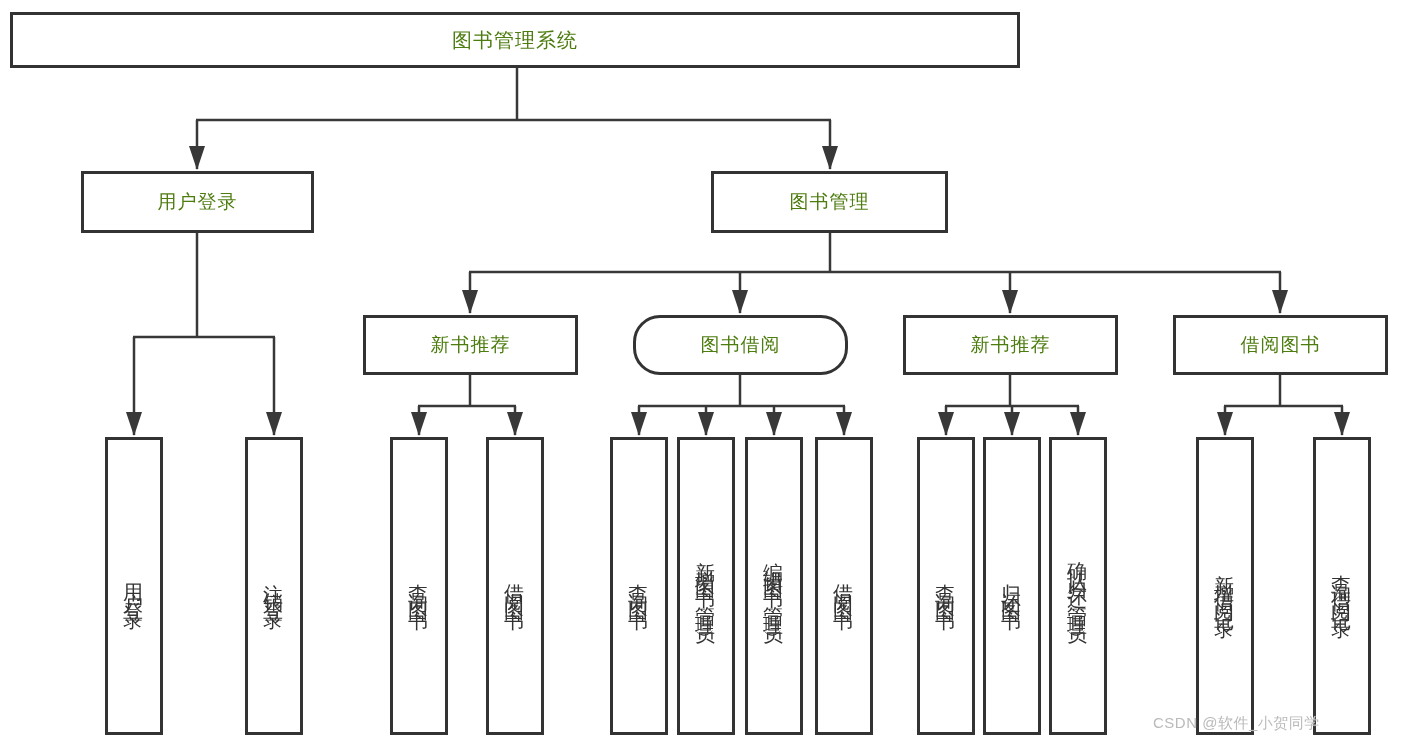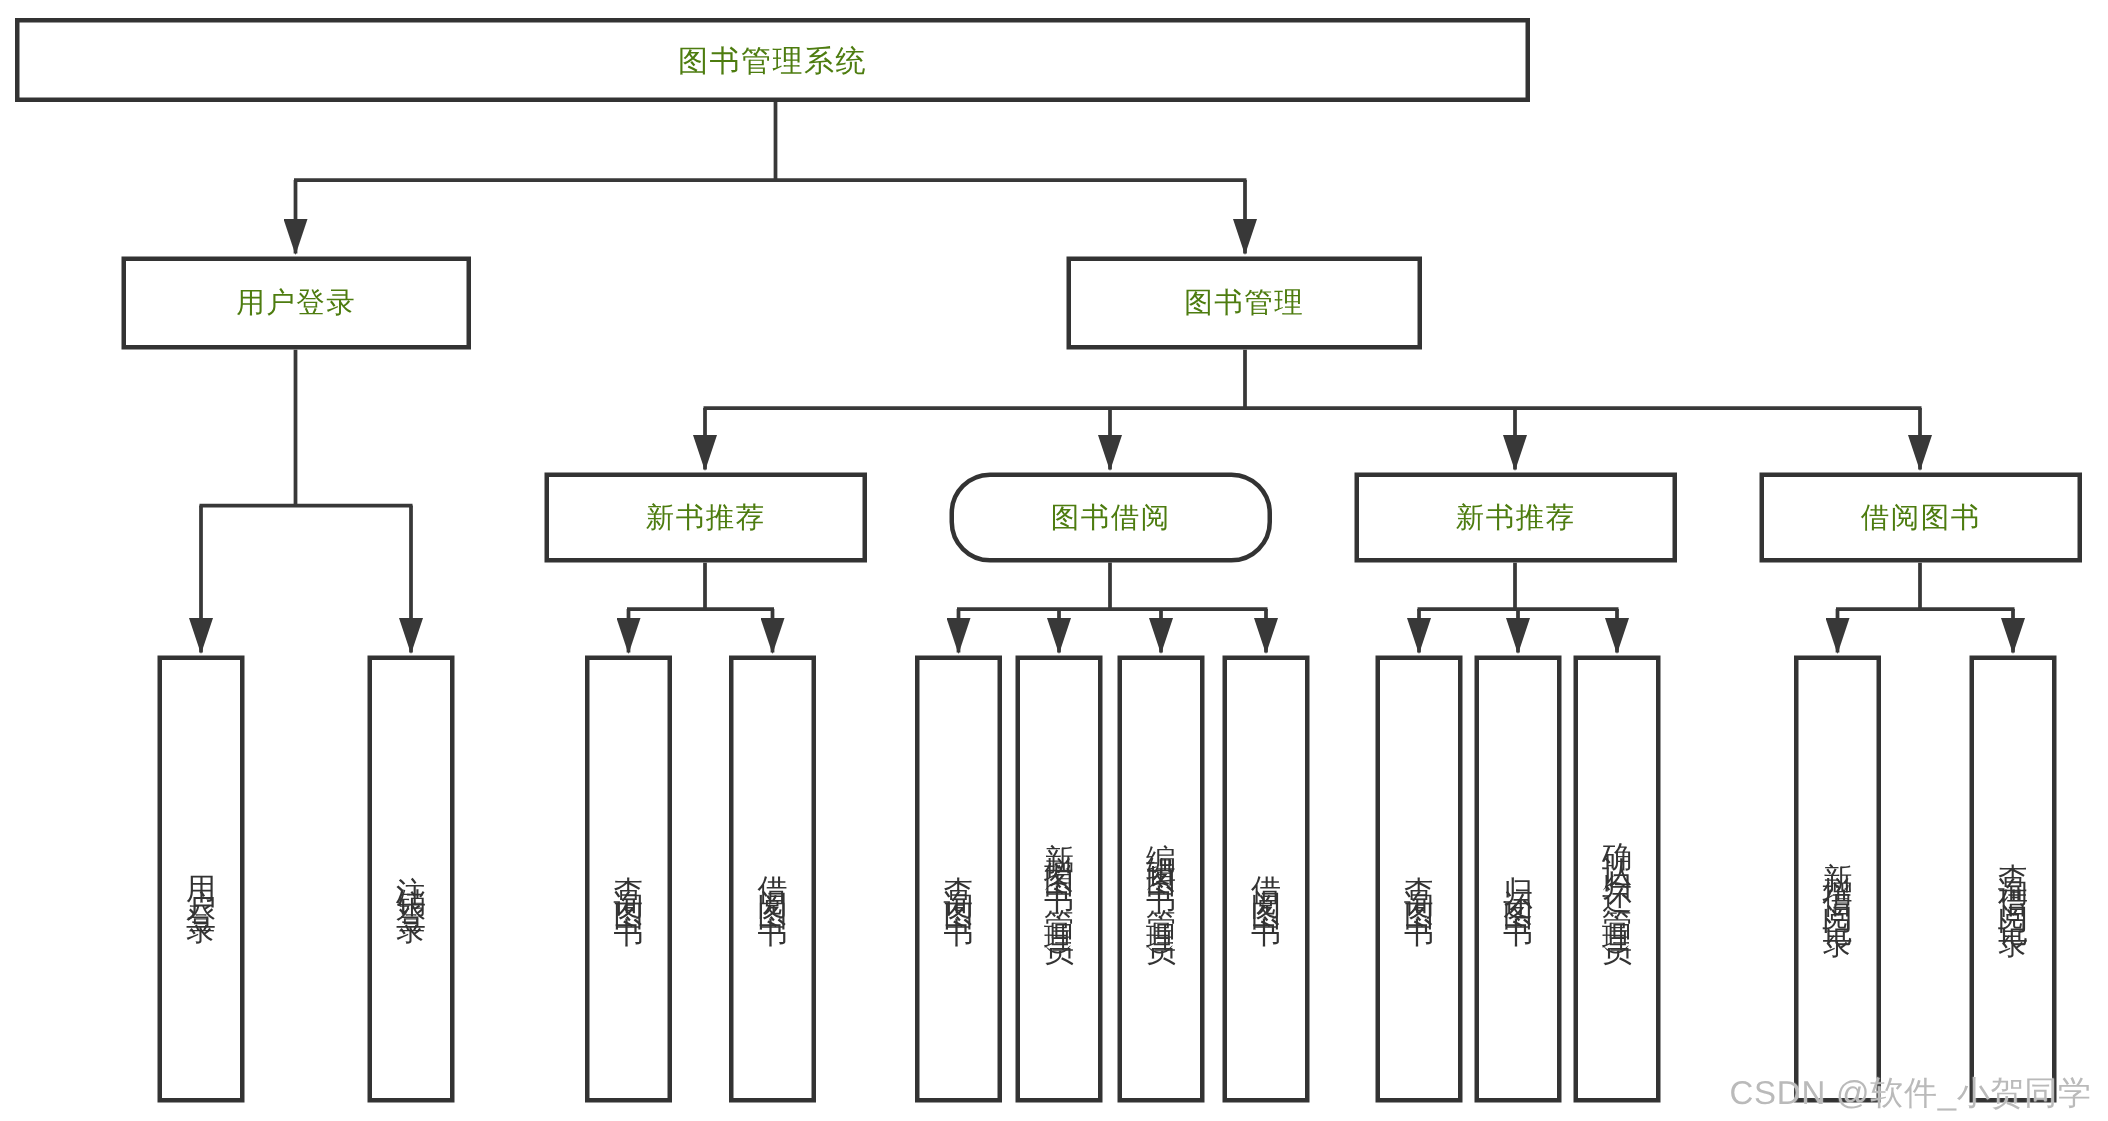--- a/index.html
+++ b/index.html
@@ -20,21 +20,21 @@
     border:3px solid #333333;color:#333333;
     width:58px;height:298px;top:437px;
     display:flex;align-items:center;justify-content:center;
   }
   .vtext{
     writing-mode:vertical-rl;text-orientation:mixed;
     font-size:20px;letter-spacing:9px;color:#333333;white-space:nowrap;
   }
   .watermark{
     position:absolute;left:1153px;top:714px;width:252px;
-    font-size:22px;color:#bababa;letter-spacing:0.5px;white-space:nowrap;
+    font-size:15px;color:#bababa;letter-spacing:0.5px;white-space:nowrap;
     text-shadow:0 0 1px #ffffff;z-index:5;pointer-events:none;
   }
 </style>
 </head>
 <body>
 
 <div id="stage">
 
   <svg id="wires" viewBox="0 0 1405 747" xmlns="http://www.w3.org/2000/svg">
     <defs>

